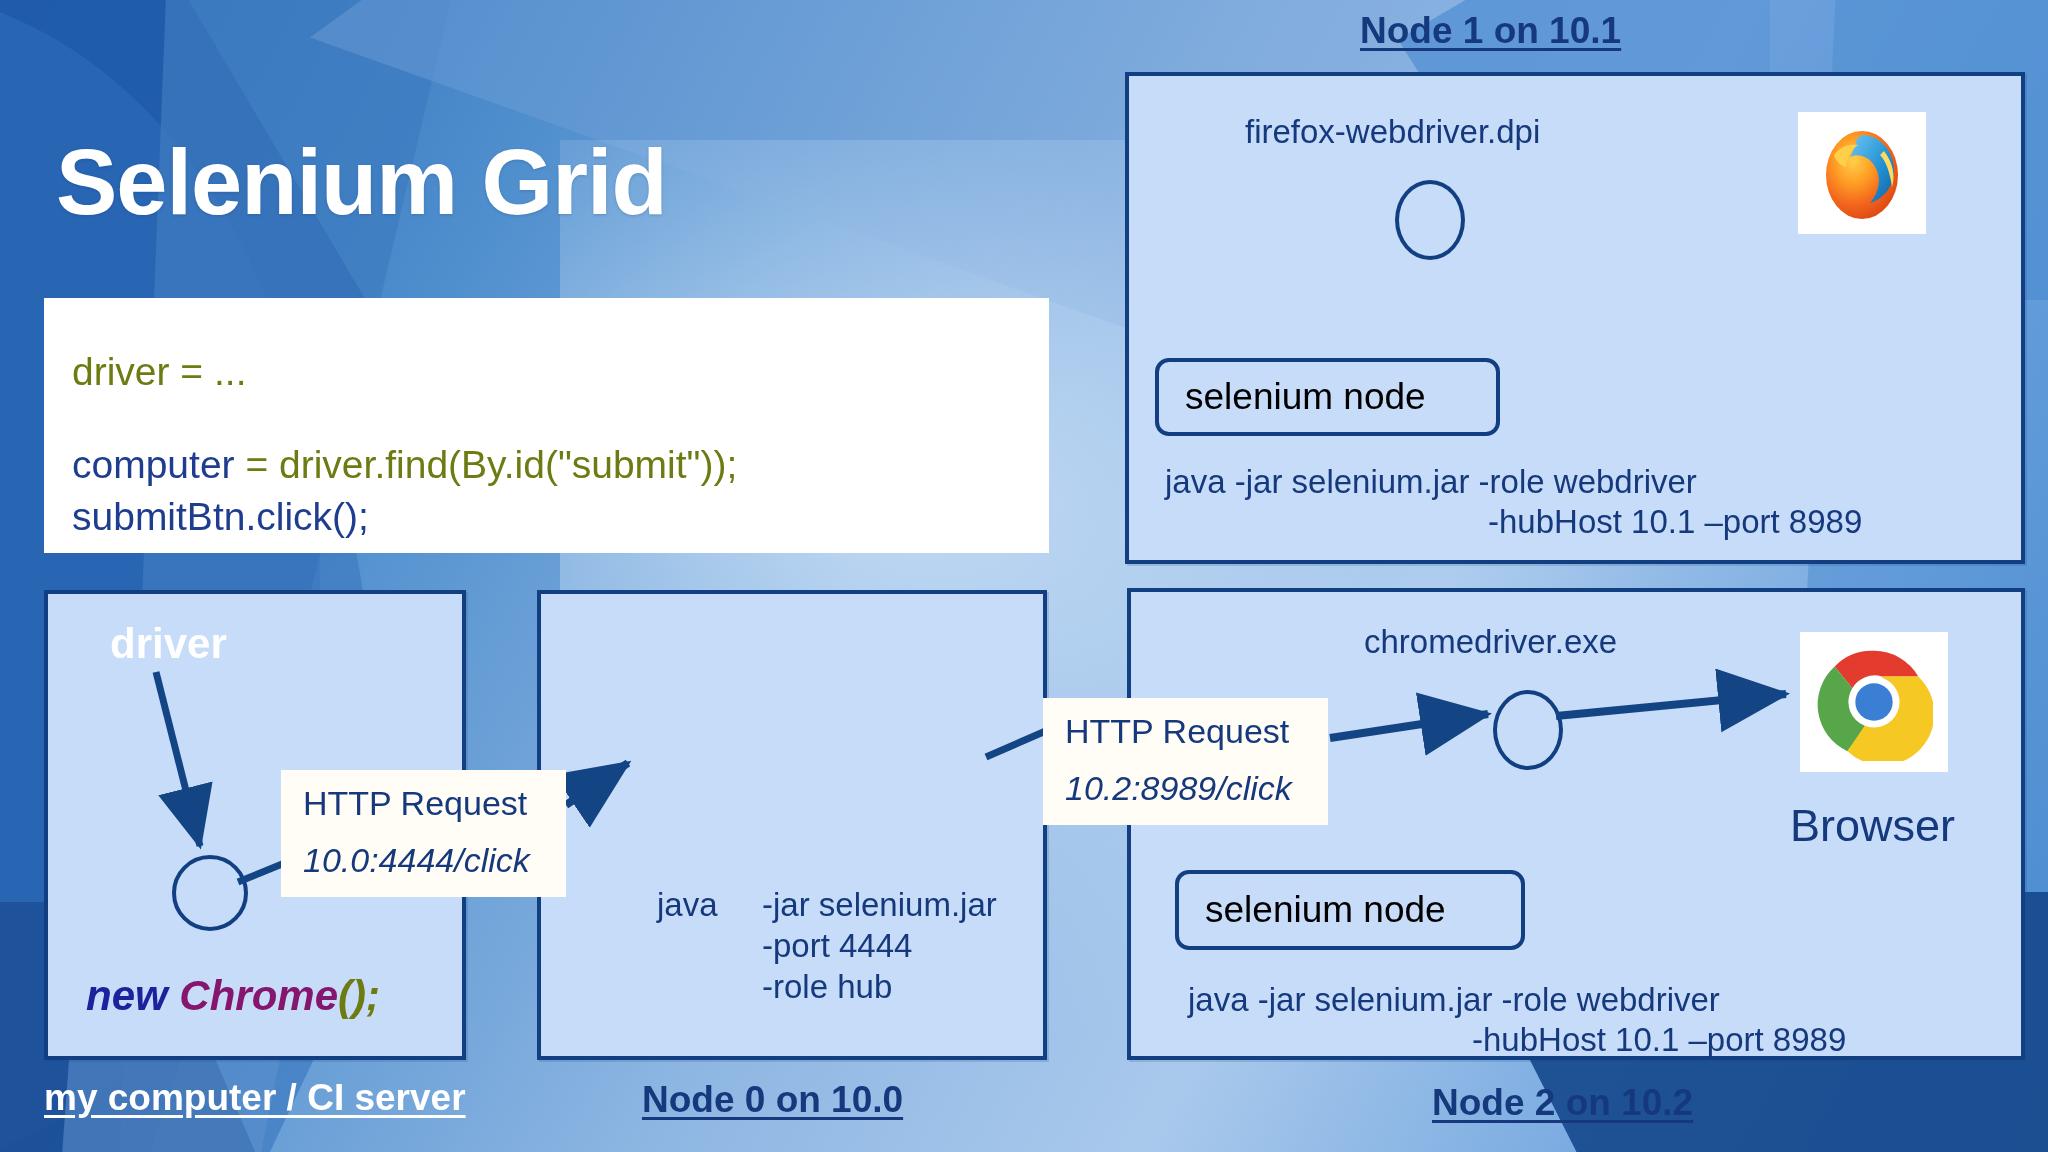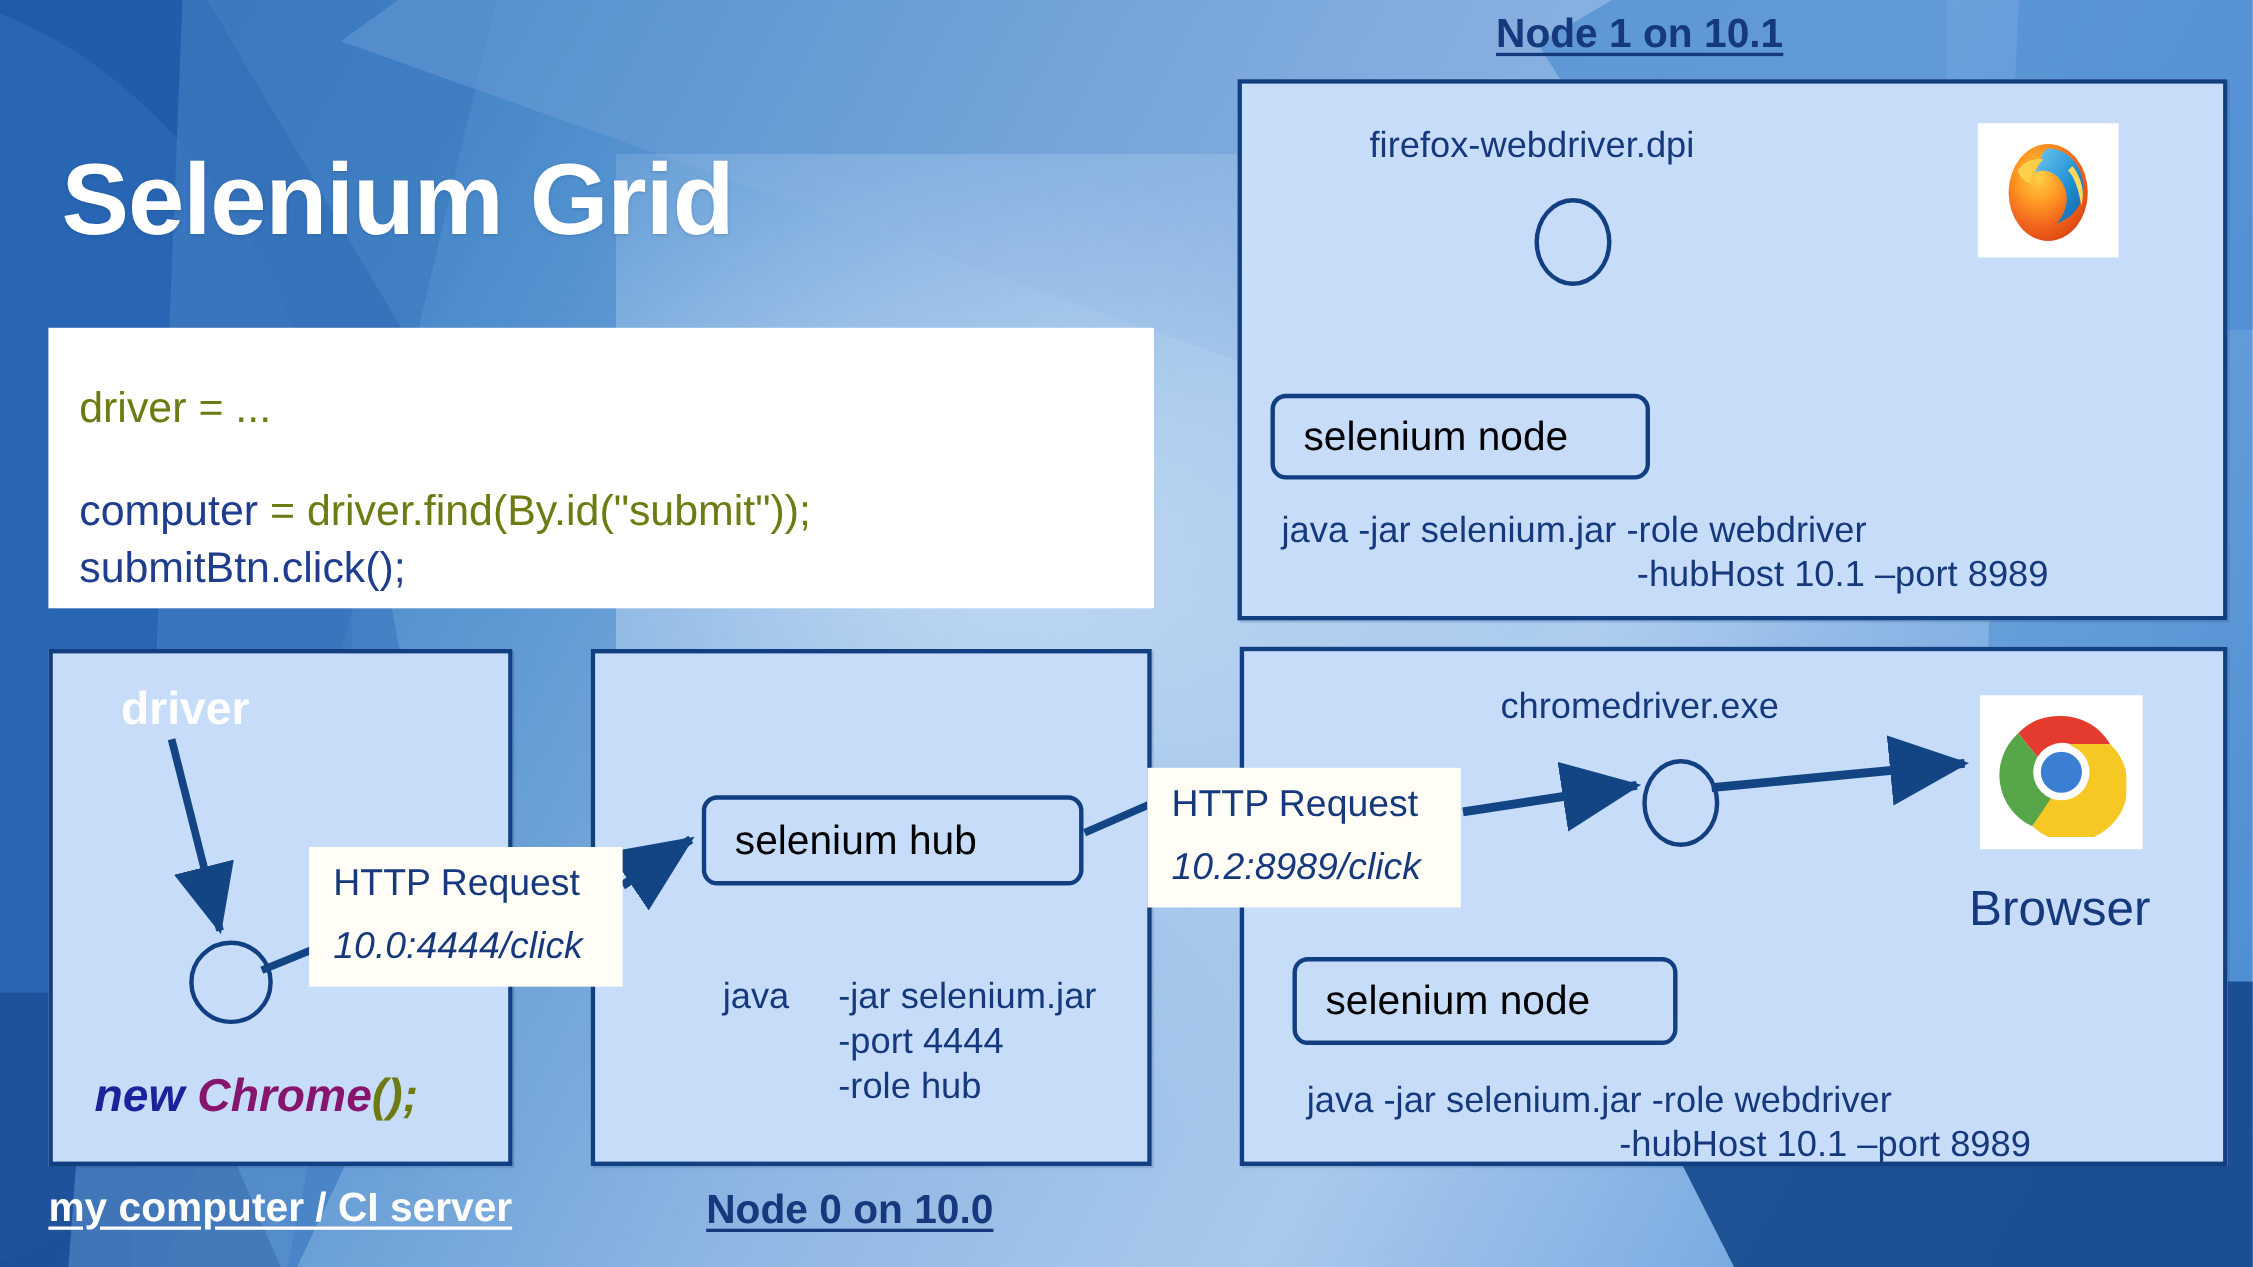--- a/index.html
+++ b/index.html
@@ -281,27 +281,27 @@
   <div id="label-driver">driver</div>
   <div class="node-circle" id="circle-local"></div>
 
   <div id="label-new-chrome">
     <span class="c-blue">new </span><span class="c-purple">Chrome</span><span class="c-olive">();</span>
   </div>
 
   <div class="panel" id="panel-node0"></div>
   <div class="caption" id="caption-node0">Node 0 on 10.0</div>
 
-  <div class="rounded-box" id="box-hub">selenium hub</div>
   <div class="lbl" style="left:657px; top:886px;">java</div>
   <div class="lbl" style="left:762px; top:886px;">-jar selenium.jar</div>
   <div class="lbl" style="left:762px; top:927px;">-port 4444</div>
   <div class="lbl" style="left:762px; top:968px;">-role hub</div>
 
   <div class="panel" id="panel-node2"></div>
+  <div class="caption" id="caption-node2">Node 2 on 10.2</div>
 
   <div class="lbl" style="left:1364px; top:623px;">chromedriver.exe</div>
   <div class="node-circle" id="circle-chrome"></div>
 
   <div class="browser-tile" id="tile-chrome">
     <svg width="118" height="118" viewBox="0 0 120 120" aria-hidden="true">
       <circle cx="60" cy="60" r="52" fill="#f2f2f2"></circle>
       <path d="M60 8 A52 52 0 0 1 105 34 L68 34 A26 26 0 0 0 38 46 L20 24 A52 52 0 0 1 60 8 Z" fill="#e33c2e"></path>
       <path d="M20 24 L38 46 A26 26 0 0 0 52 84 L33 110 A52 52 0 0 1 20 24 Z" fill="#57a64a"></path>
       <path d="M105 34 A52 52 0 0 1 33 110 L60 70 A26 26 0 0 0 68 34 Z" fill="#f6c823"></path>

